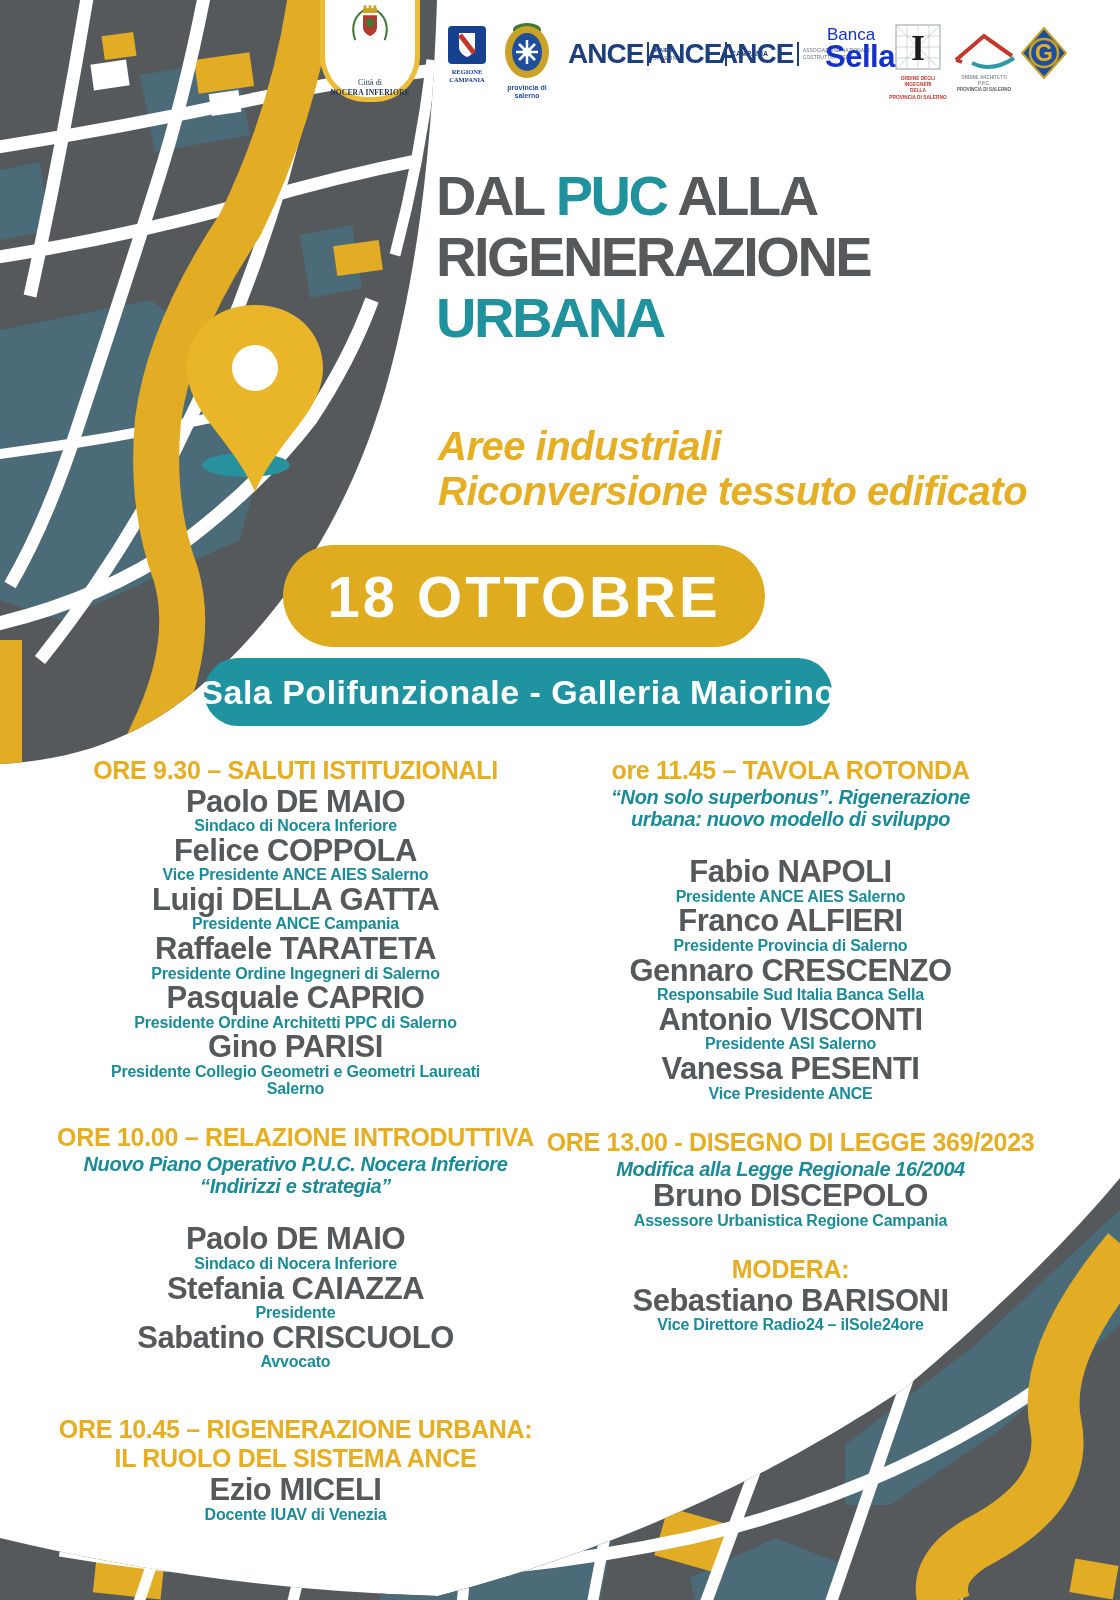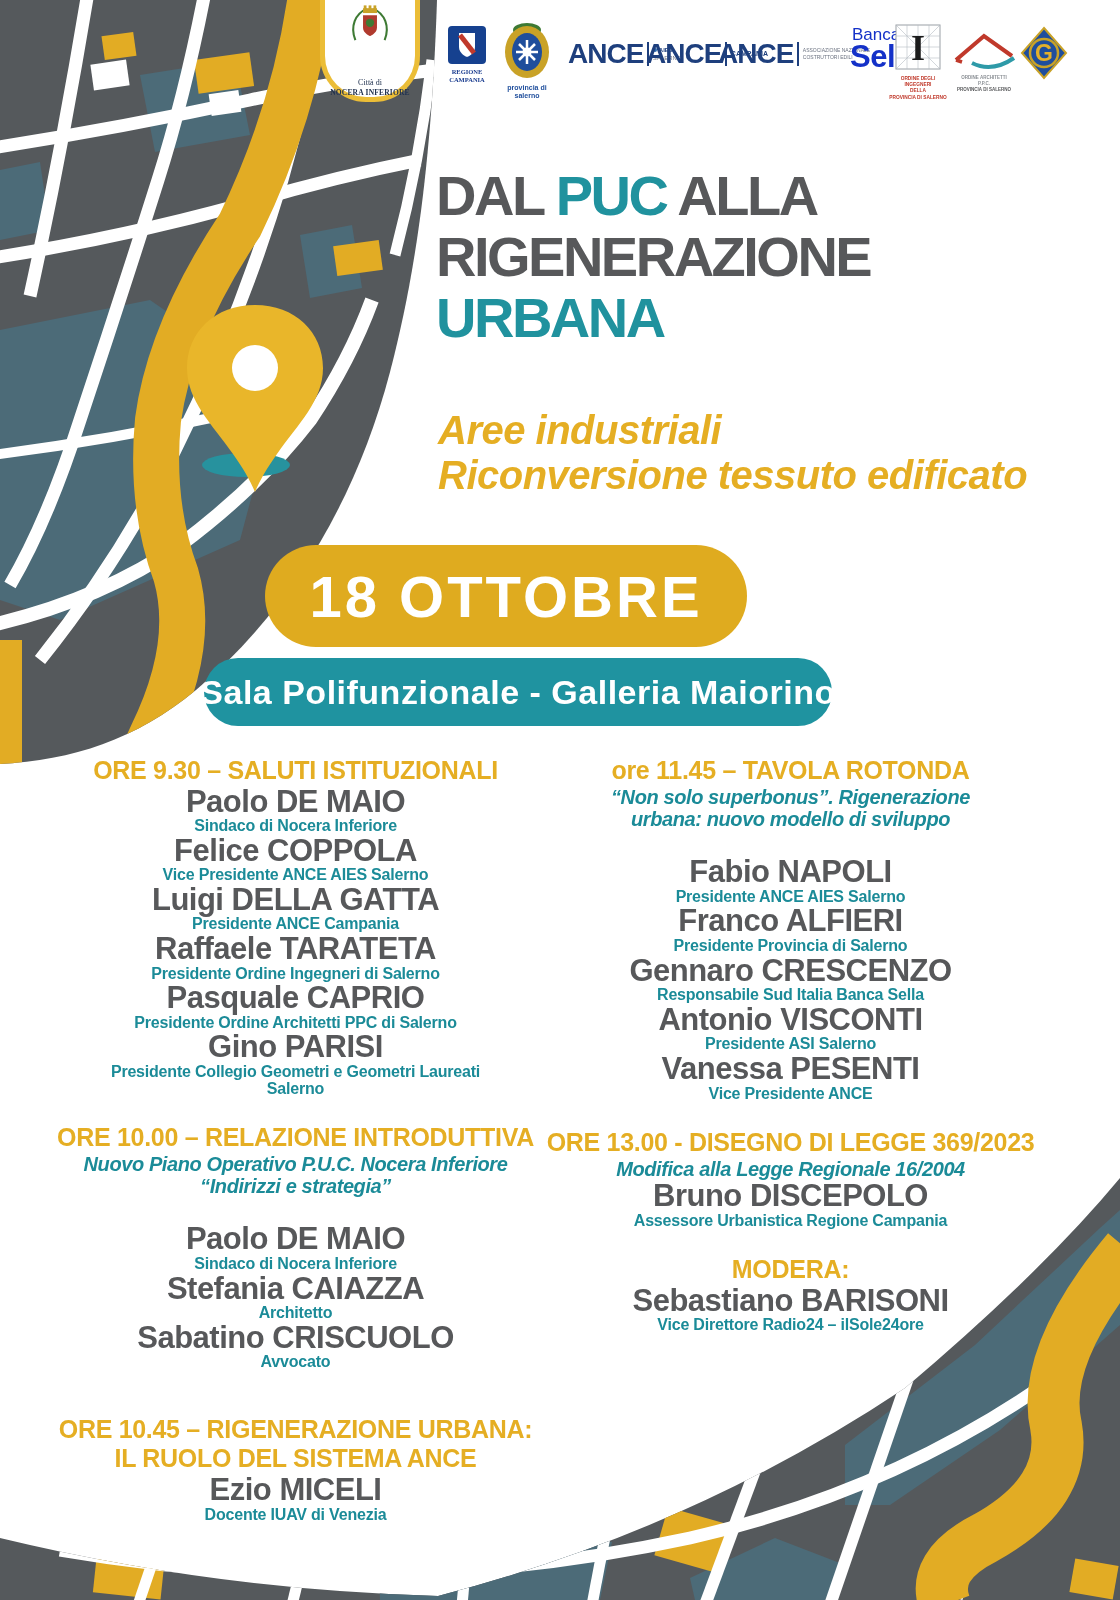--- a/index.html
+++ b/index.html
@@ -27,24 +27,24 @@
   .dot{width:4px;height:4px;border-radius:50%;background:#2b6cb0;display:inline-block;}
   .sella{line-height:1;text-align:left;}
   .sella-1{font-size:17px;color:#1431c8;display:block;margin-left:2px;}
   .sella-2{font-size:31px;font-weight:bold;color:#1431c8;display:block;margin-top:-2px;letter-spacing:-0.5px;}
   .ing-text{color:#c0392b;font-size:4.8px;font-weight:bold;line-height:1.3;margin-top:2px;}
   .arc-text{color:#8a8f94;font-size:4.5px;font-weight:bold;line-height:1.3;margin-top:1px;}
   
   .title{position:absolute;left:436px;top:165px;z-index:2;font-size:56px;font-weight:bold;line-height:1.09;letter-spacing:-2.5px;white-space:nowrap;}
   .t-gray{color:#57585a;}
   .t-teal{color:#20929e;}
-  .subtitle{position:absolute;left:438px;top:408px;z-index:2;font-size:40px;font-weight:bold;font-style:italic;color:#e5ae23;line-height:1.13;letter-spacing:-0.5px;white-space:nowrap;}
+  .subtitle{position:absolute;left:438px;top:424px;z-index:2;font-size:40px;font-weight:bold;font-style:italic;color:#e5ae23;line-height:1.13;letter-spacing:-0.5px;white-space:nowrap;}
   
   .date-pill{
-    position:absolute;left:265px;top:545px;width:482px;height:102px;z-index:2;
+    position:absolute;left:283px;top:545px;width:482px;height:102px;z-index:2;
     background:#dfab1f;border-radius:52px;color:#fff;font-size:58px;font-weight:bold;letter-spacing:3px;
     display:flex;align-items:center;justify-content:center;white-space:nowrap;
   }
   .venue-pill{
     position:absolute;left:204px;top:658px;width:628px;height:68px;z-index:2;
     background:#1f93a0;border-radius:42px;color:#fff;font-size:34px;font-weight:bold;letter-spacing:.5px;
     display:flex;align-items:center;justify-content:center;white-space:nowrap;
   }
   
   .program-col{position:absolute;top:756px;z-index:2;}
@@ -191,21 +191,21 @@
 
   <div class="logo ance" style="left:718px;top:40px;">
     <span class="ance-brand">ANCE</span>
     <span class="ance-sep"></span>
     <span class="ance-lines" style="font-size:5px;">
       <span>ASSOCIAZIONE NAZIONALE</span>
       <span>COSTRUTTORI EDILI</span>
     </span>
   </div>
 
-  <div class="logo sella" style="left:850px;top:26px;">
+  <div class="logo sella" style="left:825px;top:26px;">
     <span class="sella-1">Banca</span>
     <span class="sella-2">Sella</span>
   </div>
 
   <div class="logo" style="left:888px;top:24px;width:60px;">
     <svg width="46" height="46" viewBox="0 0 46 46">
       <rect x="1" y="1" width="44" height="44" fill="#ffffff" stroke="#9aa0a6" stroke-width="1"></rect>
       <g stroke="#b6bcc2" stroke-width="0.6">
         <line x1="1" y1="12" x2="45" y2="12"></line>
           <line x1="1" y1="23" x2="45" y2="23"></line>
@@ -276,21 +276,21 @@
         <div class="spk-role">Presidente Collegio Geometri e Geometri Laureati</div>
         <div class="spk-role">Salerno</div>
       </div>
       <div class="section">
         <div class="sec-header">ORE 10.00 – RELAZIONE INTRODUTTIVA</div>
         <div class="sec-intro">Nuovo Piano Operativo P.U.C. Nocera Inferiore</div>
         <div class="sec-intro">“Indirizzi e strategia”</div>
         <div class="spk-name gap-top">Paolo DE MAIO</div>
         <div class="spk-role">Sindaco di Nocera Inferiore</div>
         <div class="spk-name">Stefania CAIAZZA</div>
-        <div class="spk-role">Architetto</div>
+        <div class="spk-role">Presidente</div>
         <div class="spk-name">Sabatino CRISCUOLO</div>
         <div class="spk-role">Avvocato</div>
       </div>
       <div class="section extra-gap">
         <div class="sec-header">ORE 10.45 – RIGENERAZIONE URBANA:</div>
         <div class="sec-header">IL RUOLO DEL SISTEMA ANCE</div>
         <div class="spk-name">Ezio MICELI</div>
         <div class="spk-role">Docente IUAV di Venezia</div>
       </div>
     </div>

